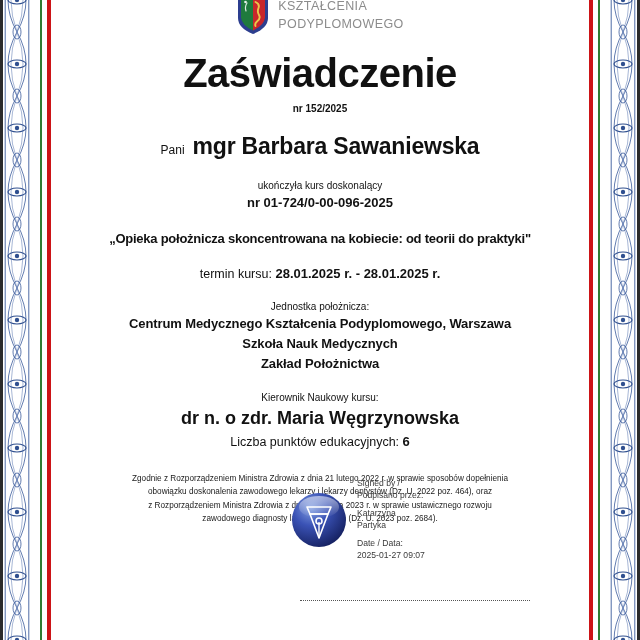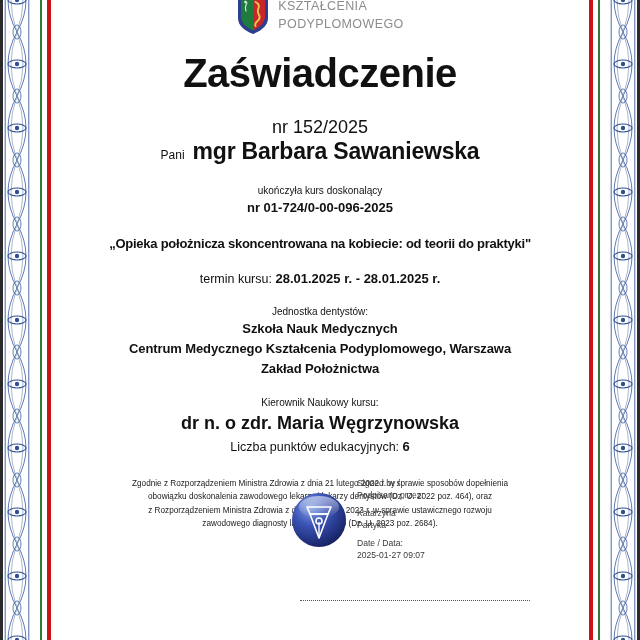--- a/index.html
+++ b/index.html
@@ -112,27 +112,28 @@
 
   
   .title {
     font-size: 40px;
     font-weight: bold;
     letter-spacing: -0.5px;
     margin-top: 6px;
     line-height: 1.05;
   }
   .title-number {
-    font-size: 18px;
-    font-weight: normal;
-    margin-top: 23px;
+    font-size: 10px;
+    font-weight: bold;
+    margin-top: 9px;
   }
 
   
   .recipient-row {
+    margin-top: 19px;
     display: flex;
     align-items: baseline;
     justify-content: center;
     gap: 8px;
   }
   .recipient-prefix {
     font-size: 12px;
     font-weight: normal;
   }
   .recipient-name {
@@ -332,23 +333,23 @@
     </div>
 
     <div class="blk">
       <div class="inline-line">
         <span>termin kursu:</span>
         <b>28.01.2025 r. - 28.01.2025 r.</b>
       </div>
     </div>
 
     <div class="unit-block">
-      <div class="lbl">Jednostka dentystów:</div>
+      <div class="lbl">Jednostka położnicza:</div>
+      <div class="unit-line">Centrum Medycznego Kształcenia Podyplomowego, Warszawa</div>
       <div class="unit-line">Szkoła Nauk Medycznych</div>
-      <div class="unit-line">Centrum Medycznego Kształcenia Podyplomowego, Warszawa</div>
       <div class="unit-line">Zakład Położnictwa</div>
     </div>
 
     <div class="director-block">
       <div class="lbl">Kierownik Naukowy kursu:</div>
       <div class="val-lg">dr n. o zdr. Maria Węgrzynowska</div>
       <div class="inline-line">
         <span>Liczba punktów edukacyjnych:</span>
         <b>6</b>
       </div>

